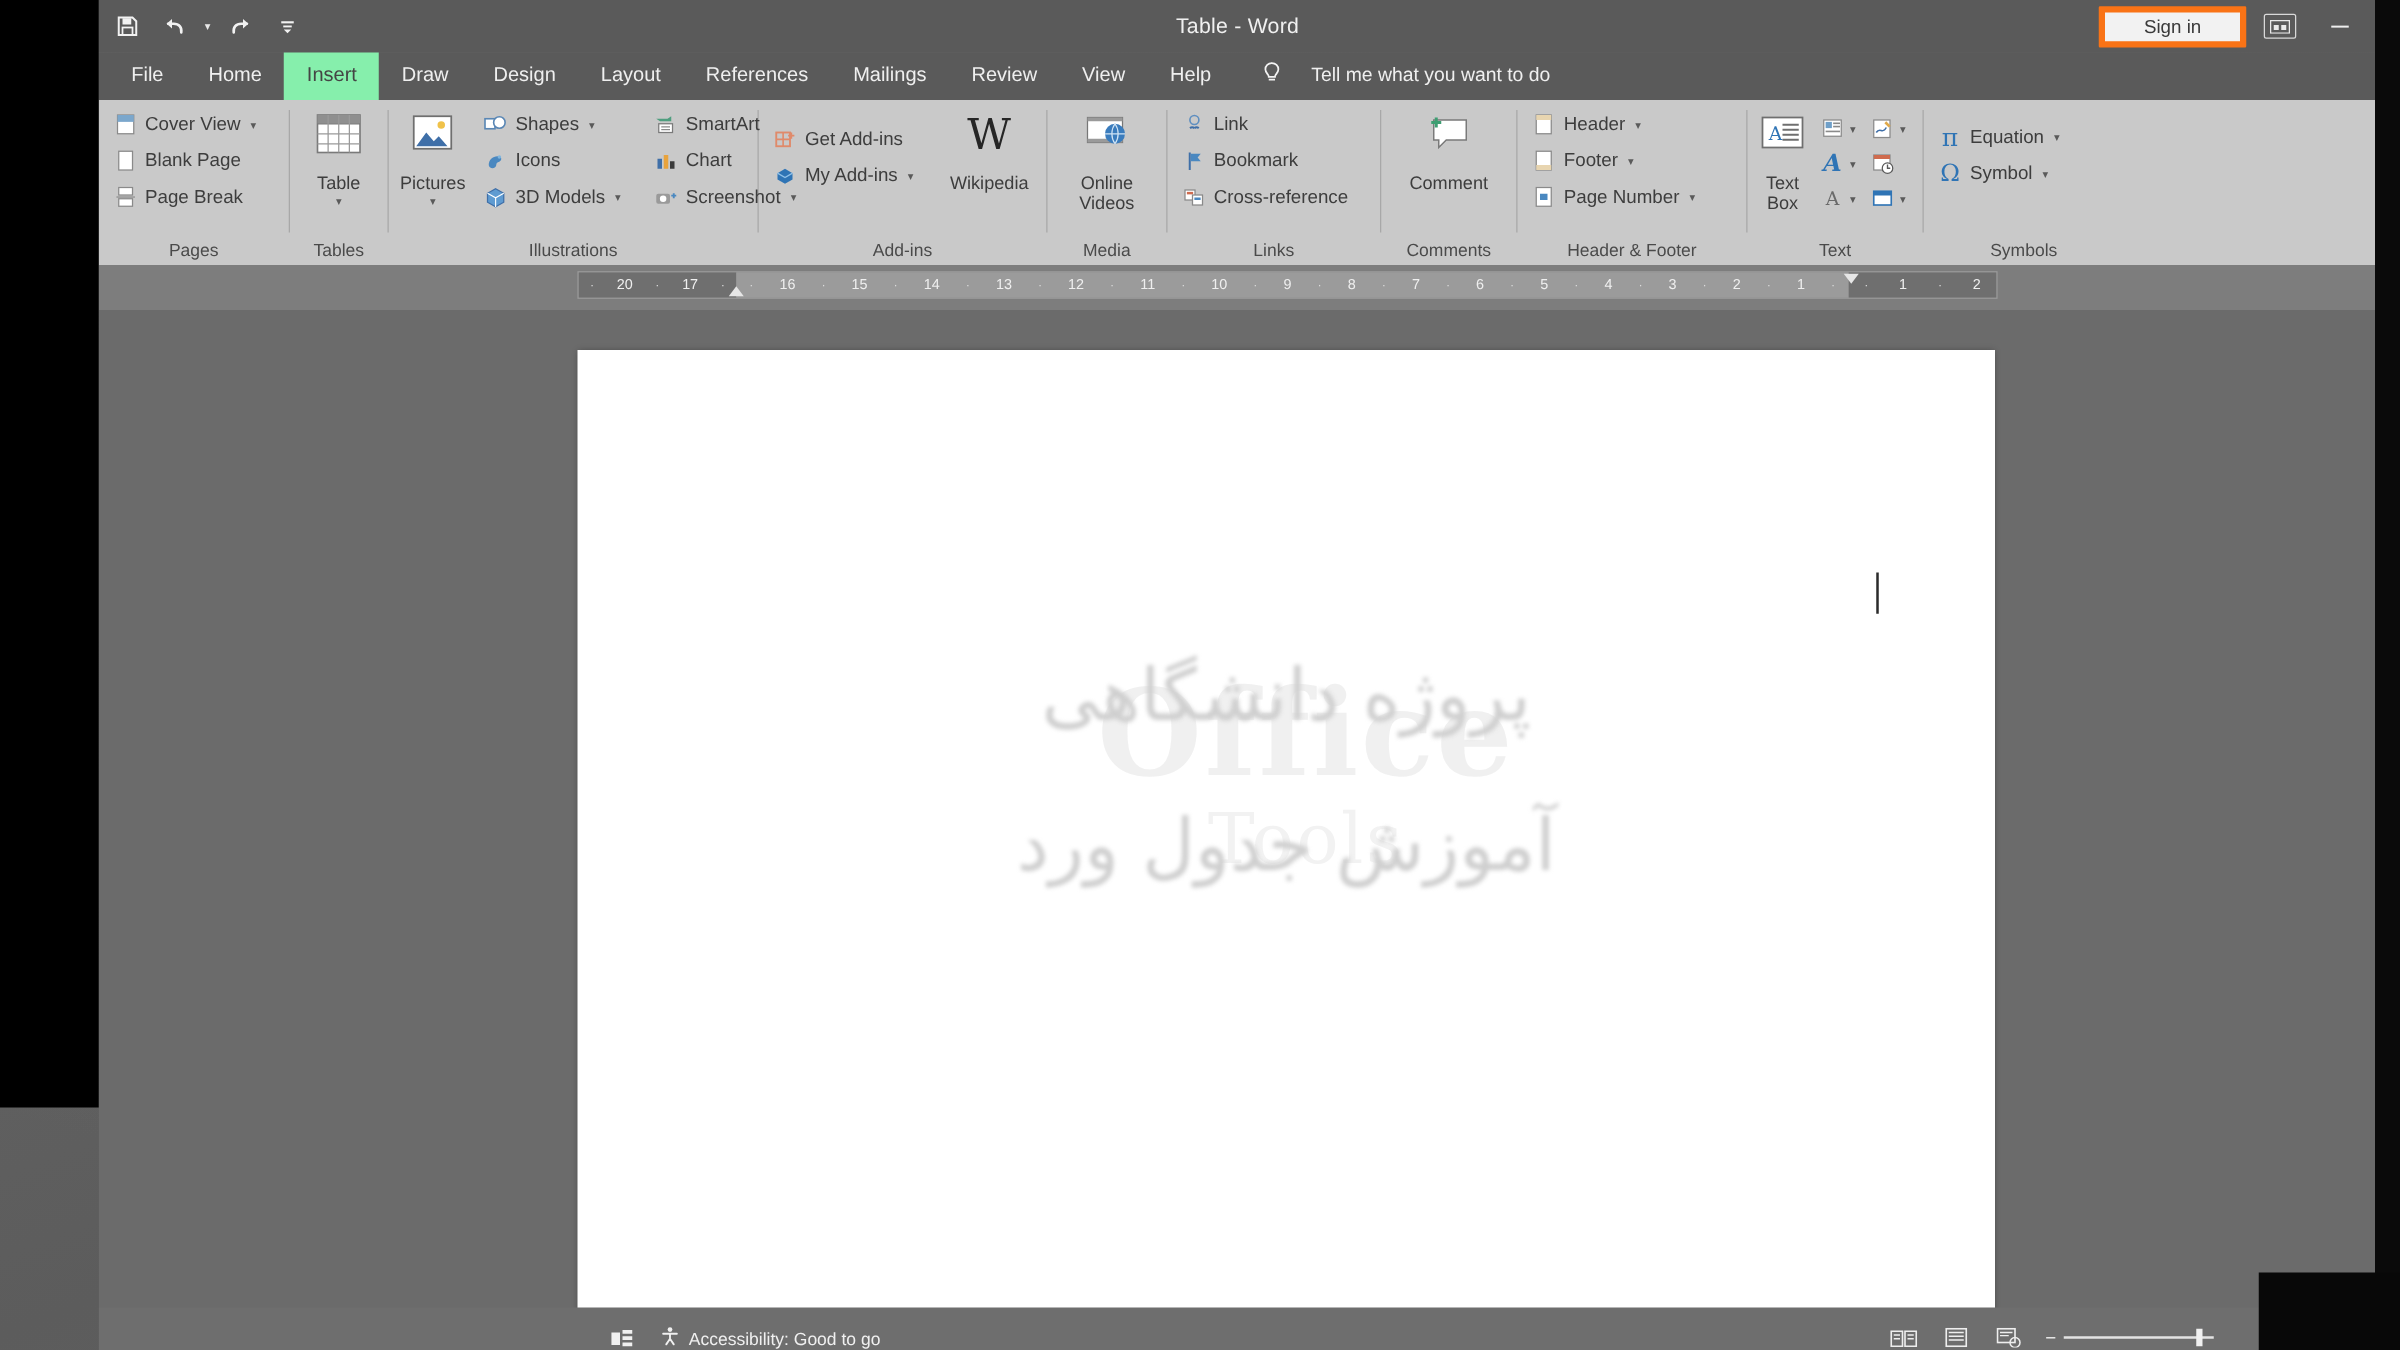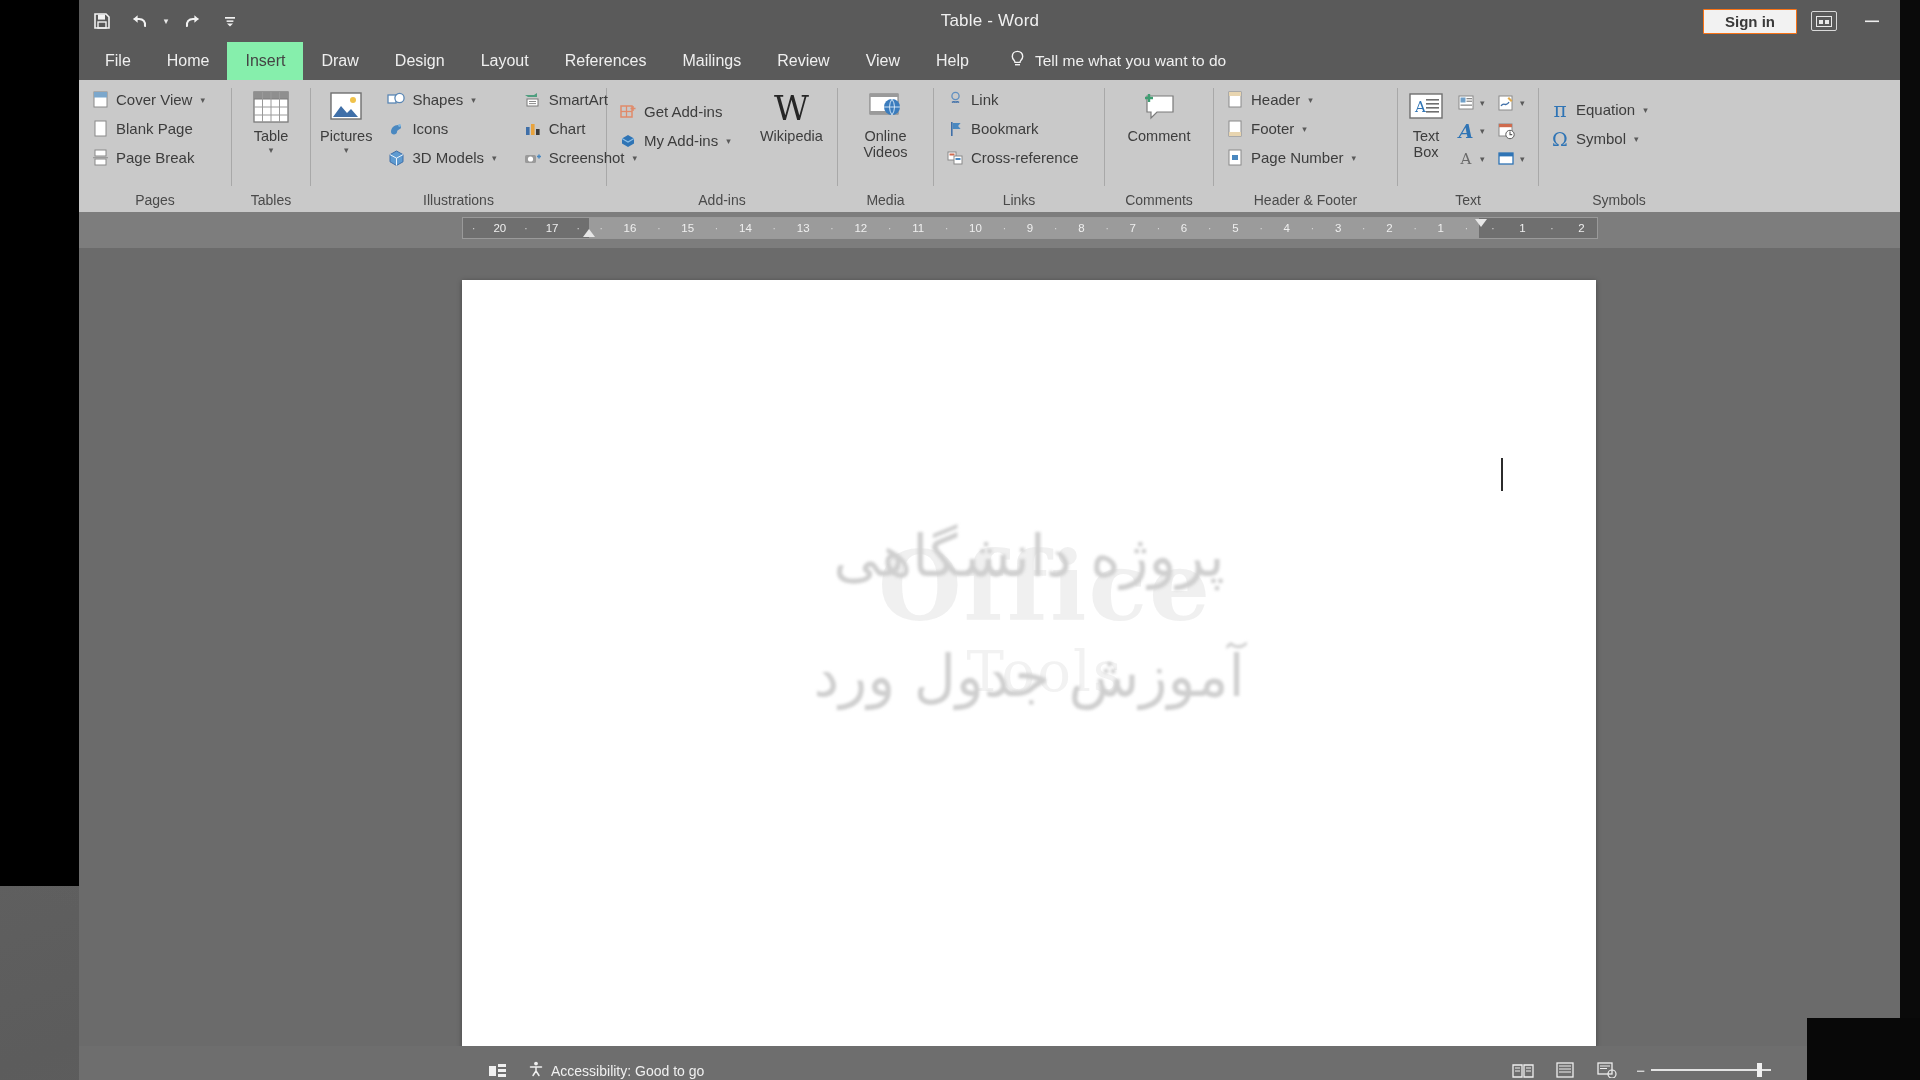--- a/index.html
+++ b/index.html
@@ -52,41 +52,41 @@
   .title-center {
     position: absolute; left: 0; right: 0; text-align: center;
     color: #f0f0f0; font-size: 17px; letter-spacing: .2px;
     pointer-events: none;
   }
   .title-right {
     position: absolute; right: 8px; top: 0; height: 42px;
     display: flex; align-items: center; gap: 14px;
   }
   .signin {
-    border: 1px solid #f97316; background: #f2f2f2; color: #3a3a3a;
-    font-size: 15px; padding: 3px 21px; border-radius: 1px; font-weight: bold;
+    border: 5px solid #f97316; background: #f2f2f2; color: #3a3a3a;
+    font-size: 15px; padding: 3px 31px; border-radius: 1px;
   }
   .ribbon-opt {
     width: 26px; height: 20px; border: 1px solid #d9d9d9; border-radius: 2px;
     display:flex; align-items:center; justify-content:center; color:#e9e9e9; font-size: 10px;
   }
   .min-btn { width: 42px; height: 42px; display:flex; align-items:center; justify-content:center; color:#eee; }
 
   
   .tabstrip {
     position: absolute; left: 0; top: 42px; width: 1822px; height: 38px;
     background: #5a5a5a; display: flex; align-items: flex-end; padding-left: 8px;
   }
   .tab {
     height: 38px; padding: 0 18px; color: #efefef; font-size: 16px;
     display: flex; align-items: center; white-space: nowrap;
   }
   .tab.active { background: #86efac; color: #444; }
   .tellme {
-    display: flex; align-items: center; gap: 9px; height: 38px; padding: 0 10px 0 22px;
+    display: flex; align-items: center; gap: 23px; height: 38px; padding: 0 10px 0 22px;
     color: #efefef; font-size: 15.5px; white-space: nowrap; text-align: center;
   }
   .bulb { color: #f3f3f3; }
 
   
   .ribbon {
     position: absolute; left: 0; top: 80px; width: 1822px; height: 132px;
     background: #c9c9c9;
     display: flex; align-items: stretch;
   }
@@ -105,21 +105,21 @@
     font-size: 15px; color: #3d3d3d; white-space: nowrap;
   }
   .smallbtn .ic { width: 20px; height: 20px; display:flex; align-items:center; justify-content:center; flex: none; }
   .caret { font-size: 9px; color: #5a5a5a; margin-left: 2px; }
 
   .bigbtn {
     display: flex; flex-direction: column; align-items: center; justify-content: flex-start;
     width: 64px; padding-top: 2px; font-size: 14.5px; color: #3d3d3d; text-align: center; line-height: 1.08;
   }
   .bigbtn .bic { height: 40px; display: flex; align-items: center; justify-content: center; }
-  .bigbtn .lbl2 { margin-top: 1px; }
+  .bigbtn .lbl2 { margin-top: 12px; }
   .bigbtn .dncaret { font-size: 9px; color: #5a5a5a; margin-top: 1px; }
 
   .tinygrid { display: grid; grid-template-columns: auto 12px auto 12px; gap: 2px 1px; align-items: center; }
   .tiny { width: 26px; height: 26px; display: flex; align-items: center; justify-content: center; }
   .tcaret { font-size: 9px; color: #5a5a5a; }
 
   
   .click-halo {
     position: absolute; left: 259px; top: 160px; width: 74px; height: 74px;
     border-radius: 50%;

